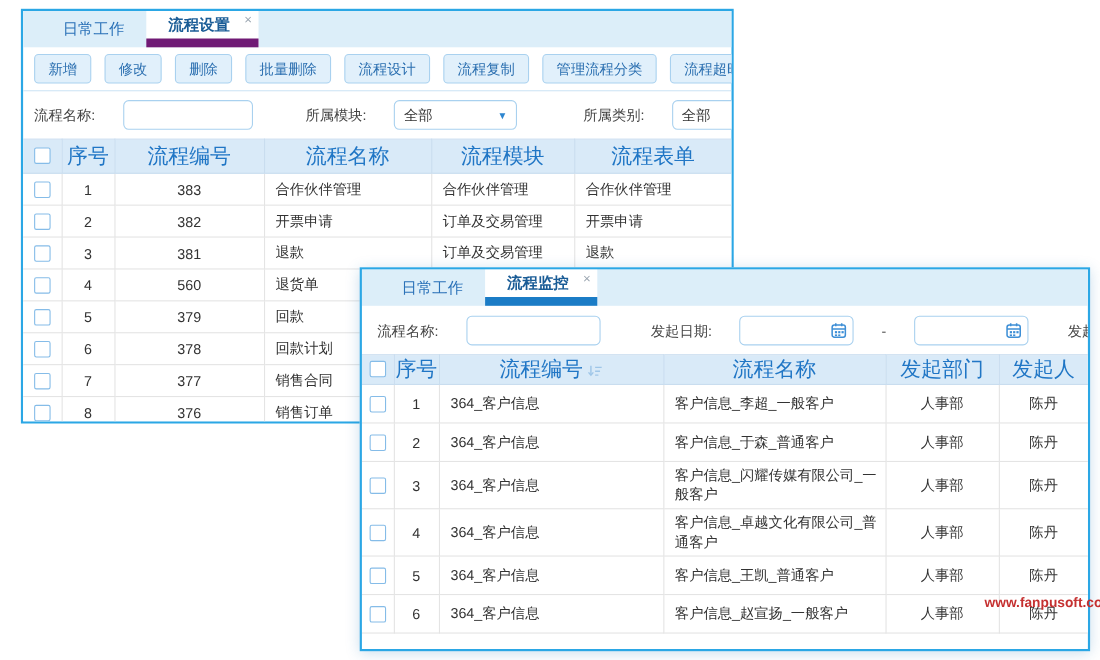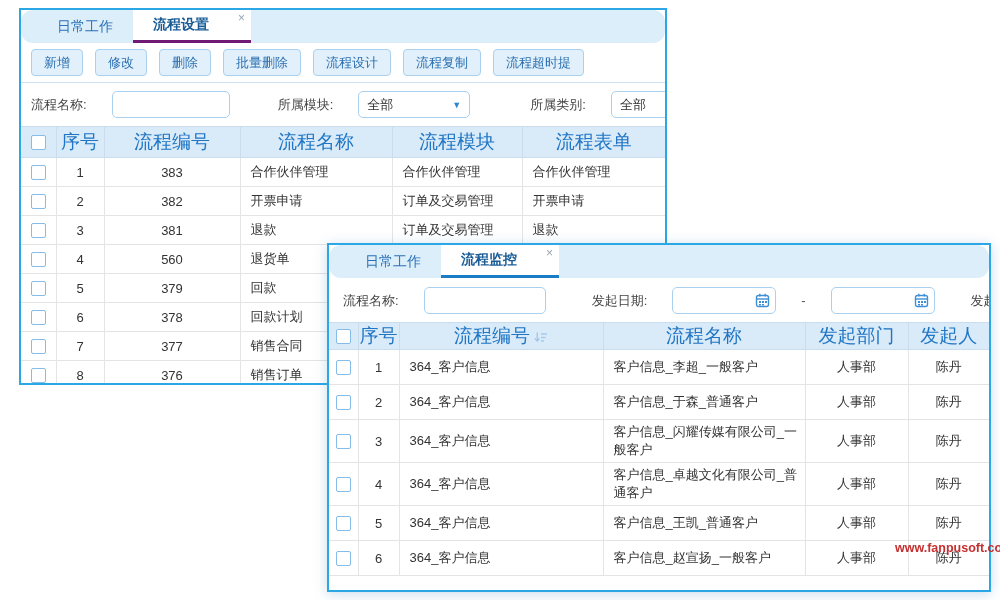--- a/index.html
+++ b/index.html
@@ -9,23 +9,23 @@
     font-family:"Liberation Sans","DejaVu Sans",sans-serif;
     color:#333;
   }
   .window{
     position:absolute;background:#fff;border:2px solid #2BA7E5;
     overflow:hidden;box-sizing:border-box;
   }
   #win-back{left:19px;top:8px;width:648px;height:377px;z-index:1;}
   #win-front{left:327px;top:243px;width:664px;height:349px;z-index:5;box-shadow:0 2px 12px rgba(40,120,180,0.25);}
   
-  .tabbar{height:33px;background:#DCEEF9;display:flex;align-items:stretch;padding-left:16px;border-radius:12px;}
+  .tabbar{height:33px;background:#DCEEF9;display:flex;align-items:stretch;padding-left:16px;}
   .tab{position:relative;display:flex;align-items:center;padding:0 20px;font-size:14px;color:#2B72B8;cursor:pointer;white-space:nowrap;}
-  .tab.active{background:#fff;color:#1A5C96;font-weight:bold;border-bottom:3px solid #701a75;padding-right:42px;}
+  .tab.active{background:#fff;color:#1A5C96;font-weight:bold;border-bottom:8px solid #701a75;padding-right:26px;}
   #win-front .tab.active{border-bottom-color:#1B7CC6;}
   .tab-close{position:absolute;top:2px;right:6px;font-size:12px;font-weight:normal;color:#9AA5B0;line-height:12px;}
   
   .toolbar{display:flex;align-items:center;gap:12px;padding:6px 10px;white-space:nowrap;border-bottom:1px solid #CFE5F5;}
   .btn{
     background:#E1F0FB;border:1px solid #A9D1EF;border-radius:4px;
     color:#2B6FB0;font-size:13px;padding:5px 12px;line-height:15px;flex:0 0 auto;
     font-family:inherit;cursor:pointer;
   }
   
@@ -86,20 +86,21 @@
     </div>
   </div>
 
   <div class="toolbar">
     <button class="btn">新增</button>
     <button class="btn">修改</button>
     <button class="btn">删除</button>
     <button class="btn">批量删除</button>
     <button class="btn">流程设计</button>
     <button class="btn">流程复制</button>
+    <button class="btn">管理流程分类</button>
     <button class="btn">流程超时提</button>
   </div>
 
   <div class="filterbar">
     <span class="flabel">流程名称:</span>
     <input class="finput" style="width: 118px;" value="">
     <span class="flabel" style="margin-left:28px">所属模块:</span>
     <div class="fselect" style="width:112px">
       <span>全部</span>
       <span class="arrow">▼</span>

